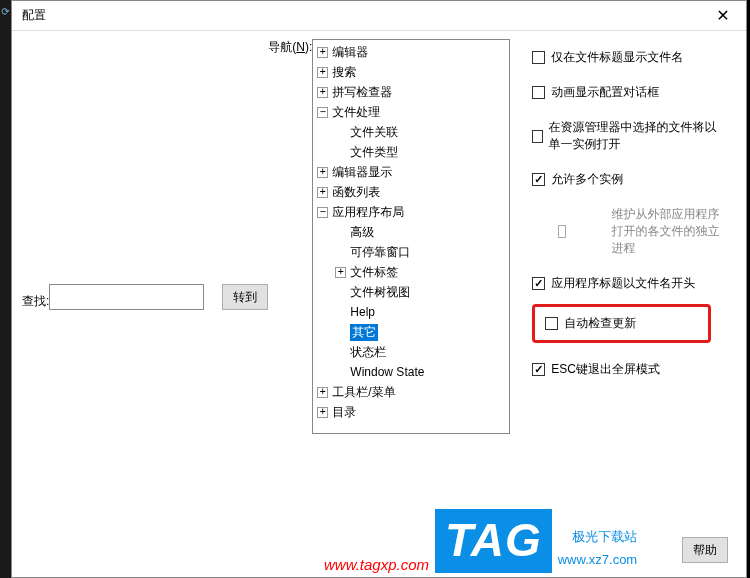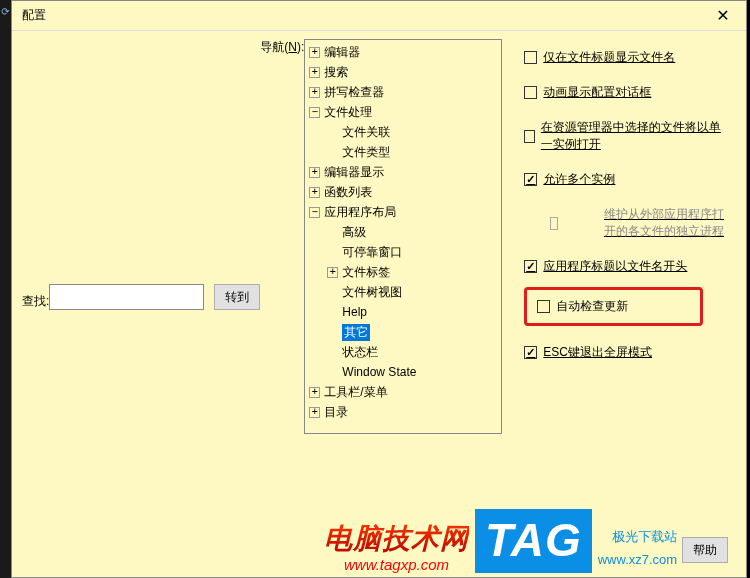--- a/index.html
+++ b/index.html
@@ -1,35 +1,35 @@
 <!DOCTYPE html>
 <html><head>
 <meta charset="utf-8">
 <style>
 * { box-sizing: border-box; margin: 0; padding: 0; }
 body { font-family: "Microsoft YaHei", "SimSun", sans-serif; font-size: 12px; background: #000; width: 750px; height: 578px; overflow: hidden; position: relative; }
-.dialog { position: absolute; left: 11px; top: 0; width: 736px; height: 578px; background: #fef9c3; border: 1px solid #888; display: flex; flex-direction: column; }
+.dialog { position: absolute; left: 11px; top: 0; width: 736px; height: 578px; background: #ffffff; border: 1px solid #888; display: flex; flex-direction: column; }
 .titlebar { display: flex; align-items: center; justify-content: space-between; height: 30px; padding: 0 8px 0 10px; border-bottom: 1px solid #ddd; }
 .titlebar .title { font-size: 12px; }
 .titlebar .close { font-size: 16px; width: 30px; text-align: center; cursor: pointer; }
 .body { flex: 1; display: flex; padding: 8px 10px 10px 10px; position: relative; }
 .search-row { display: flex; align-items: center; gap: 6px; margin-bottom: 4px; }
 .search-row label { font-size: 12px; }
-.search-input-wrap { display: flex; align-items: center; gap: 10px; margin-bottom: 12px; }
+.search-input-wrap { display: flex; align-items: center; gap: 18px; margin-bottom: 12px; }
 .search-input-wrap input { width: 155px; height: 26px; border: 1px solid #888; padding: 2px 4px; font-size: 12px; }
 .btn { height: 26px; padding: 0 10px; background: #e1e1e1; border: 1px solid #adadad; font-size: 12px; cursor: pointer; }
 .nav-label { font-size: 12px; margin-bottom: 4px; }
 .nav-label .hotkey { text-decoration: underline; }
 .main { flex: 1; display: flex; gap: 18px; overflow: hidden; }
 .tree { width: 198px; height: 395px; border: 1px solid #888; overflow: auto; padding: 2px 0; }
 .tree-item { display: flex; align-items: center; height: 20px; font-size: 12px; cursor: pointer; white-space: nowrap; }
 .tree-item.selected .lbl { background: #0078d7; color: #fff; padding: 0 2px; }
 .toggle { width: 11px; height: 11px; border: 1px solid #999; display: inline-flex; align-items: center; justify-content: center; font-size: 10px; line-height: 1; margin-right: 4px; font-family: monospace; }
 .spacer-toggle { width: 15px; display: inline-block; }
-.options { flex: 1; padding: 10px 10px 0 4px; text-decoration: underline; }
+.options { flex: 1; padding: 10px 10px 0 4px; }
 .opt-row { display: flex; align-items: center; margin-bottom: 18px; font-size: 12px; }
 .opt-row.indent { margin-left: 26px; color: #888; gap: 40px; }
 .cb { width: 13px; height: 13px; border: 1px solid #333; margin-right: 6px; display: inline-flex; align-items: center; justify-content: center; font-size: 11px; line-height: 1; }
 .cb.disabled { border-color: #aaa; }
 .cb.checked::before { content: "✓"; color: #000; font-weight: bold; }
 .highlight-box { border: 3px solid #e21b1b; border-radius: 4px; padding: 8px 72px 8px 10px; display: inline-flex; align-items: center; margin-bottom: 18px; margin-top: -6px; }
 .bottom-buttons { position: absolute; right: 18px; bottom: 14px; }
 .watermark { position: absolute; left: 312px; bottom: 4px; display: flex; align-items: flex-end; gap: 6px; }
 .wm-text { display: flex; flex-direction: column; align-items: center; }
 .wm-text .cn { font-size: 28px; font-weight: bold; font-style: italic; background: linear-gradient(#ff3a00, #b00000); -webkit-background-clip: text; background-clip: text; color: transparent; letter-spacing: 1px; }
@@ -162,21 +162,20 @@
           </div><div class="highlight-box">
             <span class="cb"></span>
             <span>自动检查更新</span>
           </div><div class="opt-row">
             <span class="cb checked"></span>
             <span>ESC键退出全屏模式</span>
           </div></div>
     </div>
     <div class="watermark">
       <div class="wm-text">
-        <div class="cn">电脑技术网</div>
         <div class="url">www.tagxp.com</div>
       </div>
       <div class="tag-badge">TAG</div>
       <div style="display:flex;flex-direction:column;align-items:flex-start;">
         <div class="wm-site">极光下载站</div>
         <div class="wm-site" style="font-size:13px;">www.xz7.com</div>
       </div>
     </div>
     <div class="bottom-buttons">
       <button class="btn">帮助</button>

